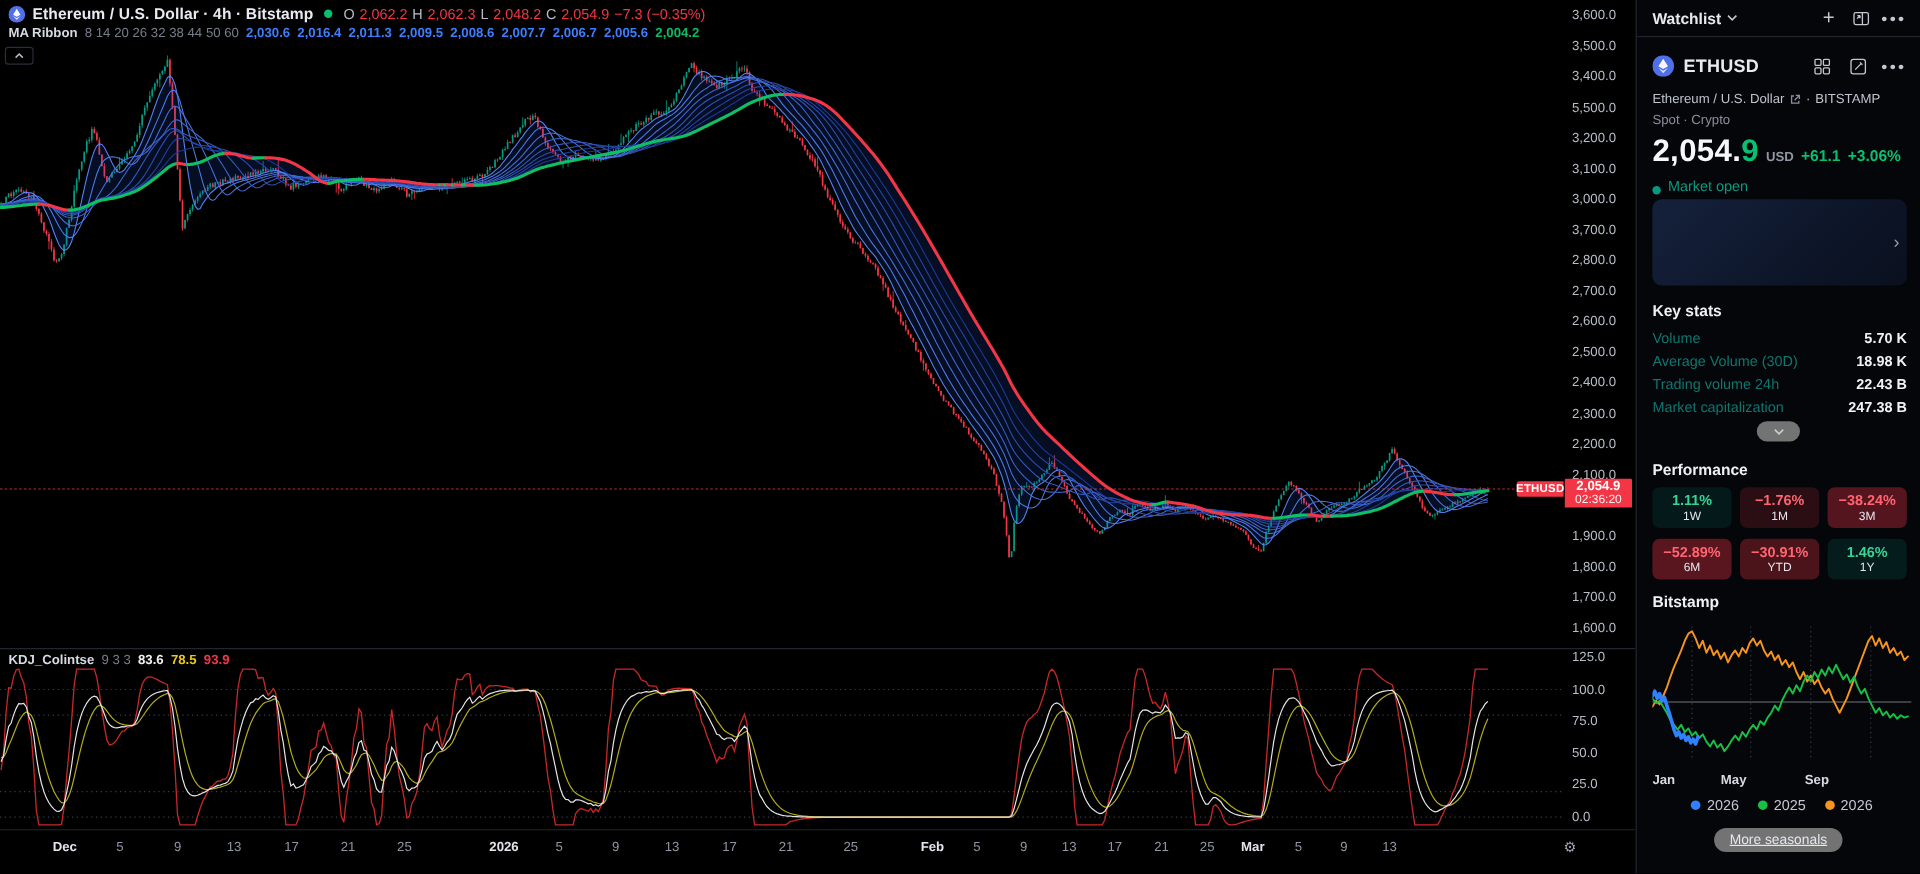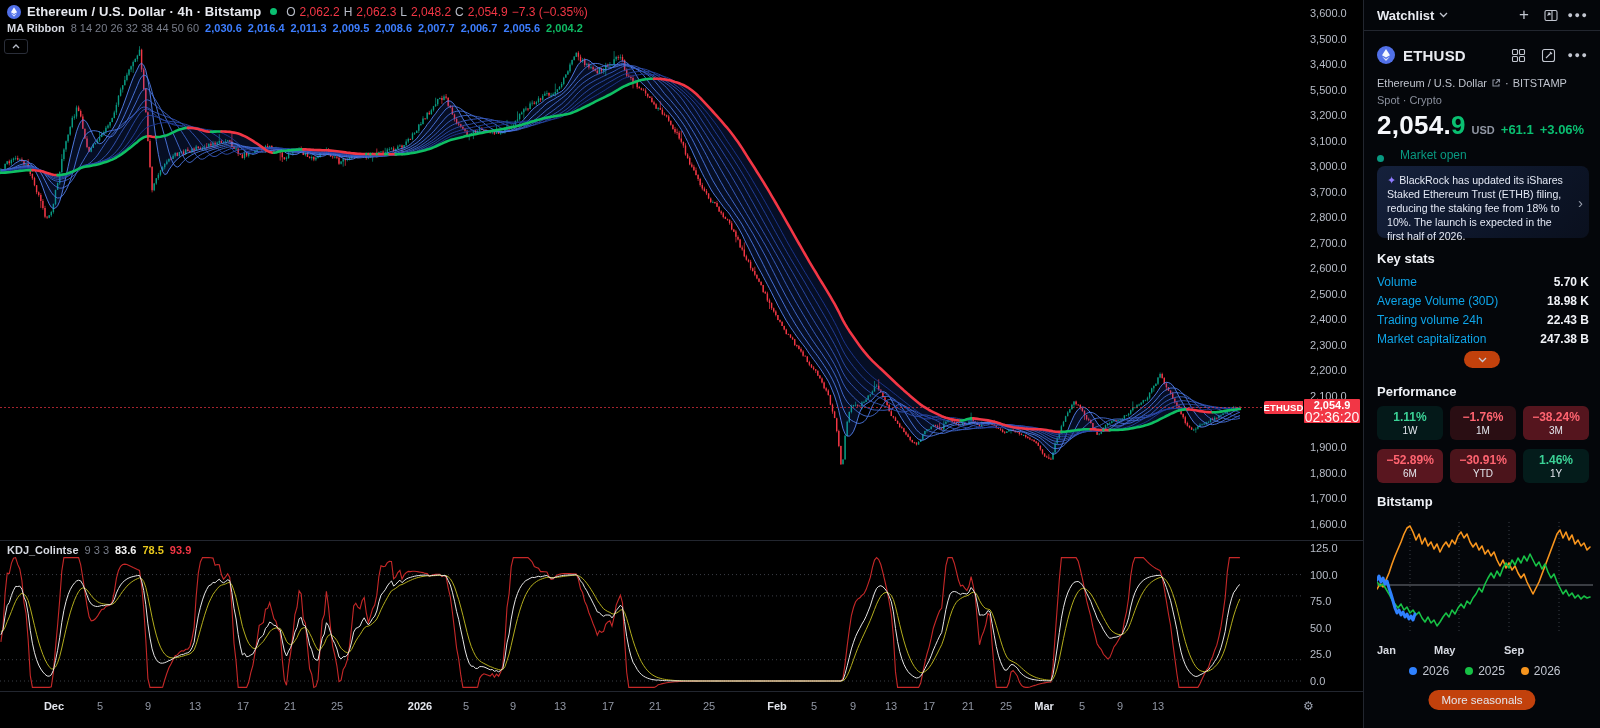--- a/index.html
+++ b/index.html
@@ -33,21 +33,21 @@
   .axlbl { position:absolute; left:1310px; transform:translateY(-50%); font-size:11px; color:#b7bcc7; white-space:nowrap; }
   .tlbl { position:absolute; top:700px; transform:translateX(-50%); font-size:11px; color:#9096a3; }
   .tlbl.major { color:#e2e5ec; font-weight:700; }
 
   .tag-symbol { position:absolute; left:1264px; top:401px; width:39px; height:13px; background:#f23645;
     color:#fff; font-size:9.5px; font-weight:700; display:flex; align-items:center; justify-content:center;
     border-radius:2px 0 0 2px; z-index:6; letter-spacing:.2px;}
   .tag-price { position:absolute; left:1304px; top:399px; width:56px; height:24px; background:#f23645;
     color:#fff; text-align:center; z-index:6; border-radius:1px; }
   .tag-price .p { font-size:11px; font-weight:700; line-height:13px; }
-  .tag-price .cd { font-size:14px; line-height:10px; opacity:.95; }
+  .tag-price .cd { font-size:10px; line-height:10px; opacity:.95; }
 
   .gear { position:absolute; left:1303px; top:699px; font-size:12px; color:#9aa0ae; cursor:pointer; }
 
   
   .sidebar { position:absolute; left:1363px; top:0; width:237px; height:728px; background:#04060a;
     border-left:1px solid #22262f; color:#e8eaf0; }
   .wl-header { position:absolute; left:0; top:0; width:237px; height:31px; border-bottom:1px solid #22262f;
     display:flex; align-items:center; padding:0 12px 0 13px; gap:5px; }
   .wl-title { font-size:13px; font-weight:700; }
   .wl-sp { flex:1; }
@@ -58,38 +58,38 @@
   .sym-row { position:absolute; left:13px; top:44px; width:212px; display:flex; align-items:center; gap:8px; }
   .sym-ticker { font-size:15px; font-weight:700; letter-spacing:.2px; flex:0 0 auto;}
   .sym-sp { flex:1; }
   .sub-row { position:absolute; left:13px; top:77px; font-size:11px; color:#bfc3cd; display:flex; align-items:center; gap:4px; }
   .spot-row { position:absolute; left:13px; top:94px; font-size:11px; color:#8a8f9c; }
   .price-row { position:absolute; left:13px; top:110px; display:flex; align-items:baseline; gap:6px; }
   .price-big { font-size:26px; font-weight:700; color:#f5f7fb; letter-spacing:.3px; }
   .price-dig { font-size:26px; font-weight:700; color:#0abf71; margin-left:-6px;}
   .price-cur { font-size:11px; font-weight:700; color:#9096a3; }
   .price-chg { font-size:13px; font-weight:700; color:#0abf71; }
-  .mkt-row { position:absolute; left:13px; top:148px; display:flex; align-items:flex-end; gap:16px;
+  .mkt-row { position:absolute; left:13px; top:148px; display:flex; align-items:flex-end; gap:6px;
     font-size:12px; color:#089981; }
   .mkt-dot { width:7px; height:7px; border-radius:50%; background:#089981; }
 
   .news-card { position:absolute; left:13px; top:166px; width:212px; height:72px; border-radius:8px;
     background:linear-gradient(135deg,#15213c 0%,#0c1426 70%,#0a101e 100%);
     padding:7px 20px 7px 10px; cursor:pointer; }
   .news-text { font-size:10.6px; line-height:1.32; color:#e3e8f4; }
   .news-sparkle { color:#8f7bff; font-size:11px; margin-right:3px; }
   .news-chev { position:absolute; right:6px; top:50%; transform:translateY(-50%); color:#9aa0ae; font-size:15px; }
 
   .sec-title { position:absolute; left:13px; font-size:13px; font-weight:700; color:#eef0f5; }
   .stat-row { display:flex; justify-content:space-between; align-items:center; height:19px; }
-  .stat-lab { font-size:12px; color:#0ea5e9; }
+  .stat-lab { font-size:12px; color:#0f766e; }
   .stat-val { font-size:12px; font-weight:700; color:#f0f2f7; }
   #stats-rows { position:absolute; left:13px; top:272px; width:212px; }
-  .pill { position:absolute; left:50%; transform:translateX(-50%); background:#c2410c; border-radius:9px;
-    display:flex; align-items:center; justify-content:center; cursor:pointer; color:#c9ccd6; }
+  .pill { position:absolute; left:50%; transform:translateX(-50%); background:#737373; border-radius:9px;
+    display:flex; align-items:center; justify-content:center; cursor:pointer; color:#c9ccd6;text-decoration:underline; }
   .pill-expand { top:351px; width:36px; height:17px; }
 
   #perf-grid { position:absolute; left:13px; top:406px; width:212px; display:grid;
     grid-template-columns:1fr 1fr 1fr; gap:9px 7px; }
   .tile { height:34px; border-radius:6px; display:flex; flex-direction:column; align-items:center;
     justify-content:center; gap:1px; cursor:pointer; }
   .tile .val { font-size:12px; font-weight:700; }
   .tile .lab { font-size:10px; color:#e3e6ed; }
 
   #seasonal-svg { position:absolute; left:13px; top:516px; }
@@ -347,21 +347,20 @@
       <span class="price-chg">+61.1</span>
       <span class="price-chg">+3.06%</span>
     </div>
 
     <div class="mkt-row">
       <span class="mkt-dot"></span>
       <span>Market open</span>
     </div>
 
     <div class="news-card">
-      <div class="news-text"><span class="news-sparkle">✦</span><span>BlackRock has updated its iShares Staked Ethereum Trust (ETHB) filing, reducing the staking fee from 18% to 10%. The launch is expected in the first half of 2026.</span></div>
       <span class="news-chev">›</span>
     </div>
 
     <div class="sec-title" style="top:251px">Key stats</div>
     <div id="stats-rows">
         <div class="stat-row">
           <span class="stat-lab">Volume</span>
           <span class="stat-val">5.70 K</span>
         </div>
         <div class="stat-row">

